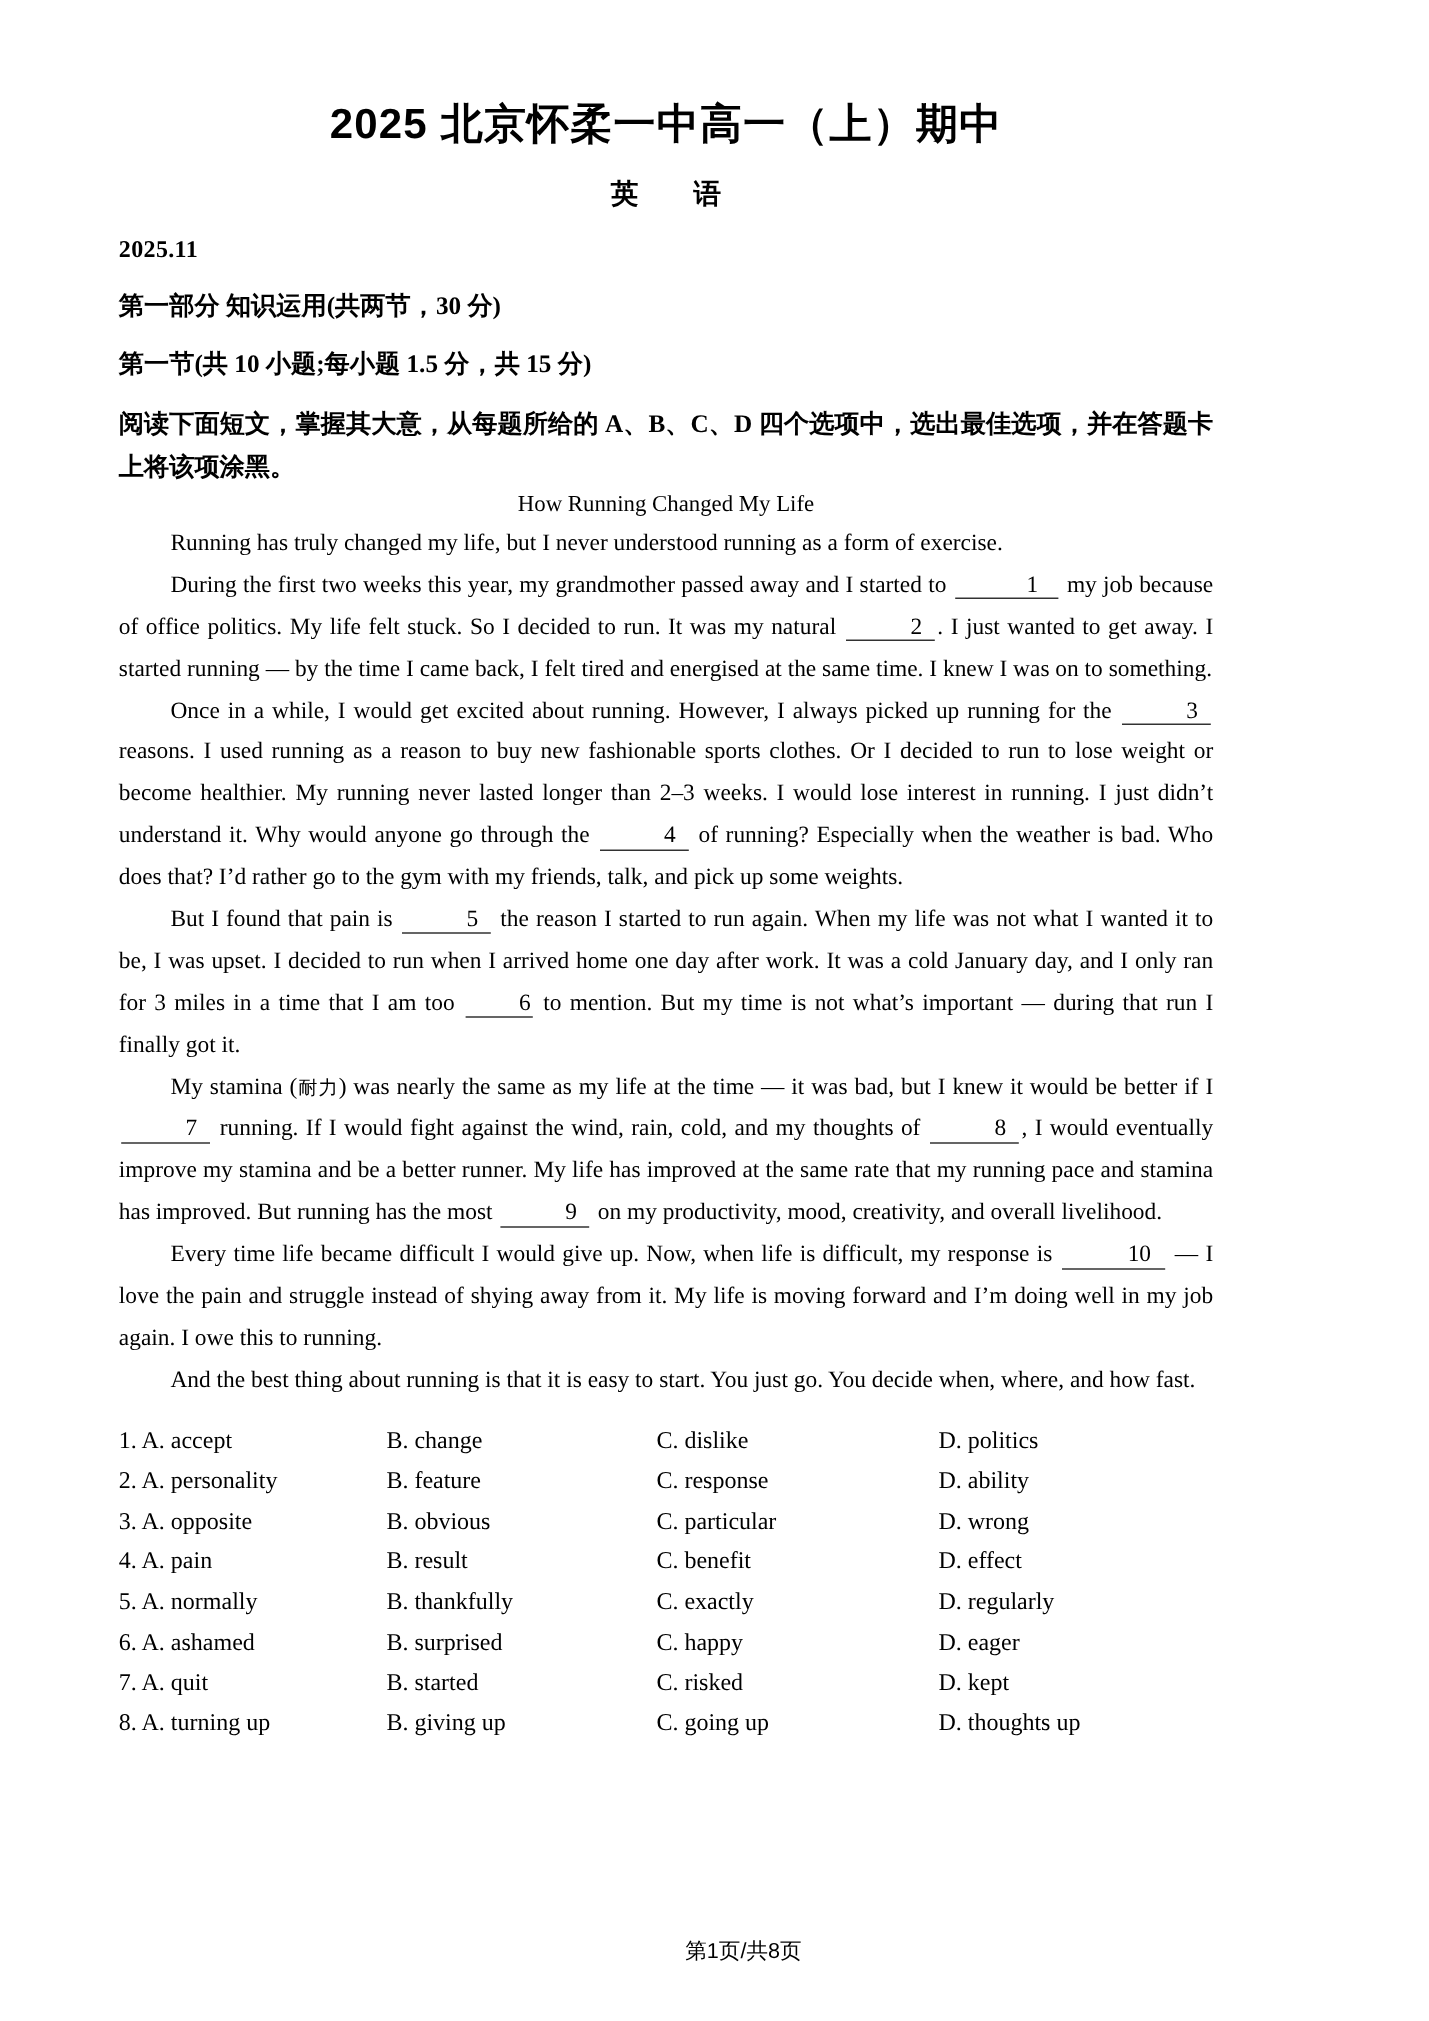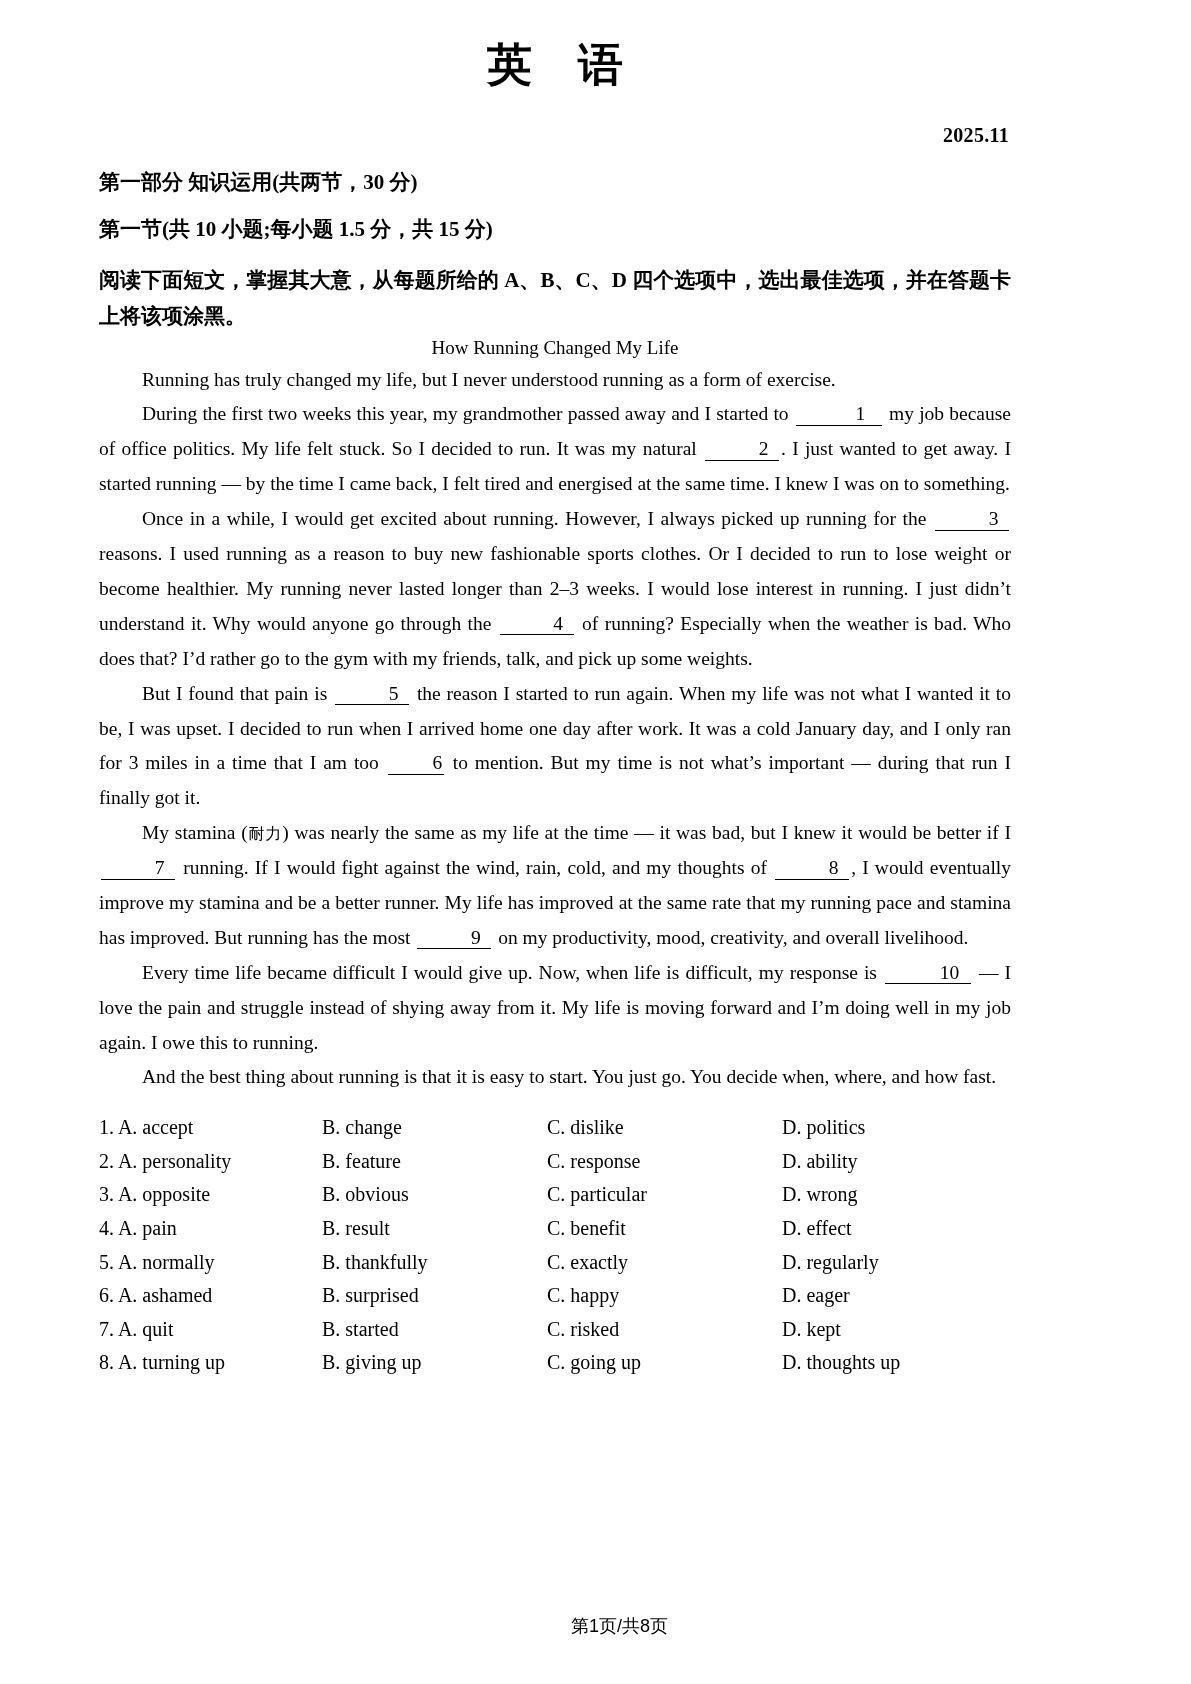--- a/index.html
+++ b/index.html
@@ -35,33 +35,32 @@
     text-align: center;
     font-size: 35px;
     font-weight: 700;
     letter-spacing: 1px;
     margin-top: 82px;
     line-height: 1.25;
     font-family: "Liberation Sans", "DejaVu Sans", sans-serif;
   }
   .doc-subtitle {
     text-align: center;
-    font-size: 45px;
-    font-weight: 700;
-    margin-top: 38px;
+    font-size: 23px;
+    font-weight: 700;
+    margin-top: 22px;
     line-height: 1.2;
     font-family: "Liberation Sans", "DejaVu Sans", sans-serif;
   }
   .doc-subtitle .sp { display: inline-block; width: 46px; }
 
   .doc-date {
-    text-align: right;
     font-size: 20px;
     font-weight: 700;
-    margin-top: 32px;
+    margin-top: 22px;
     padding-right: 2px;
     letter-spacing: 0.3px;
   }
 
   
   .sec-head {
     font-size: 21px;
     font-weight: 700;
     margin-top: 20px;
     line-height: 1.45;
@@ -137,20 +136,21 @@
     font-family: "Liberation Sans", "DejaVu Sans", sans-serif;
     padding-left: 24px;
   }
 </style>
 </head>
 <body>
 
 <div class="page">
   <div class="content">
 
+    <div class="doc-title">2025 北京怀柔一中高一（上）期中</div>
 
     <div class="doc-subtitle">
       <span>英</span><span class="sp"></span><span>语</span>
     </div>
 
     <div class="doc-date">2025.11</div>
 
     <div class="sec-head">第一部分 知识运用(共两节，30 分)</div>
     <div class="sec-head second">第一节(共 10 小题;每小题 1.5 分，共 15 分)</div>
     <div class="instr">阅读下面短文，掌握其大意，从每题所给的 A、B、C、D 四个选项中，选出最佳选项，并在答题卡上将该项涂黑。</div>

